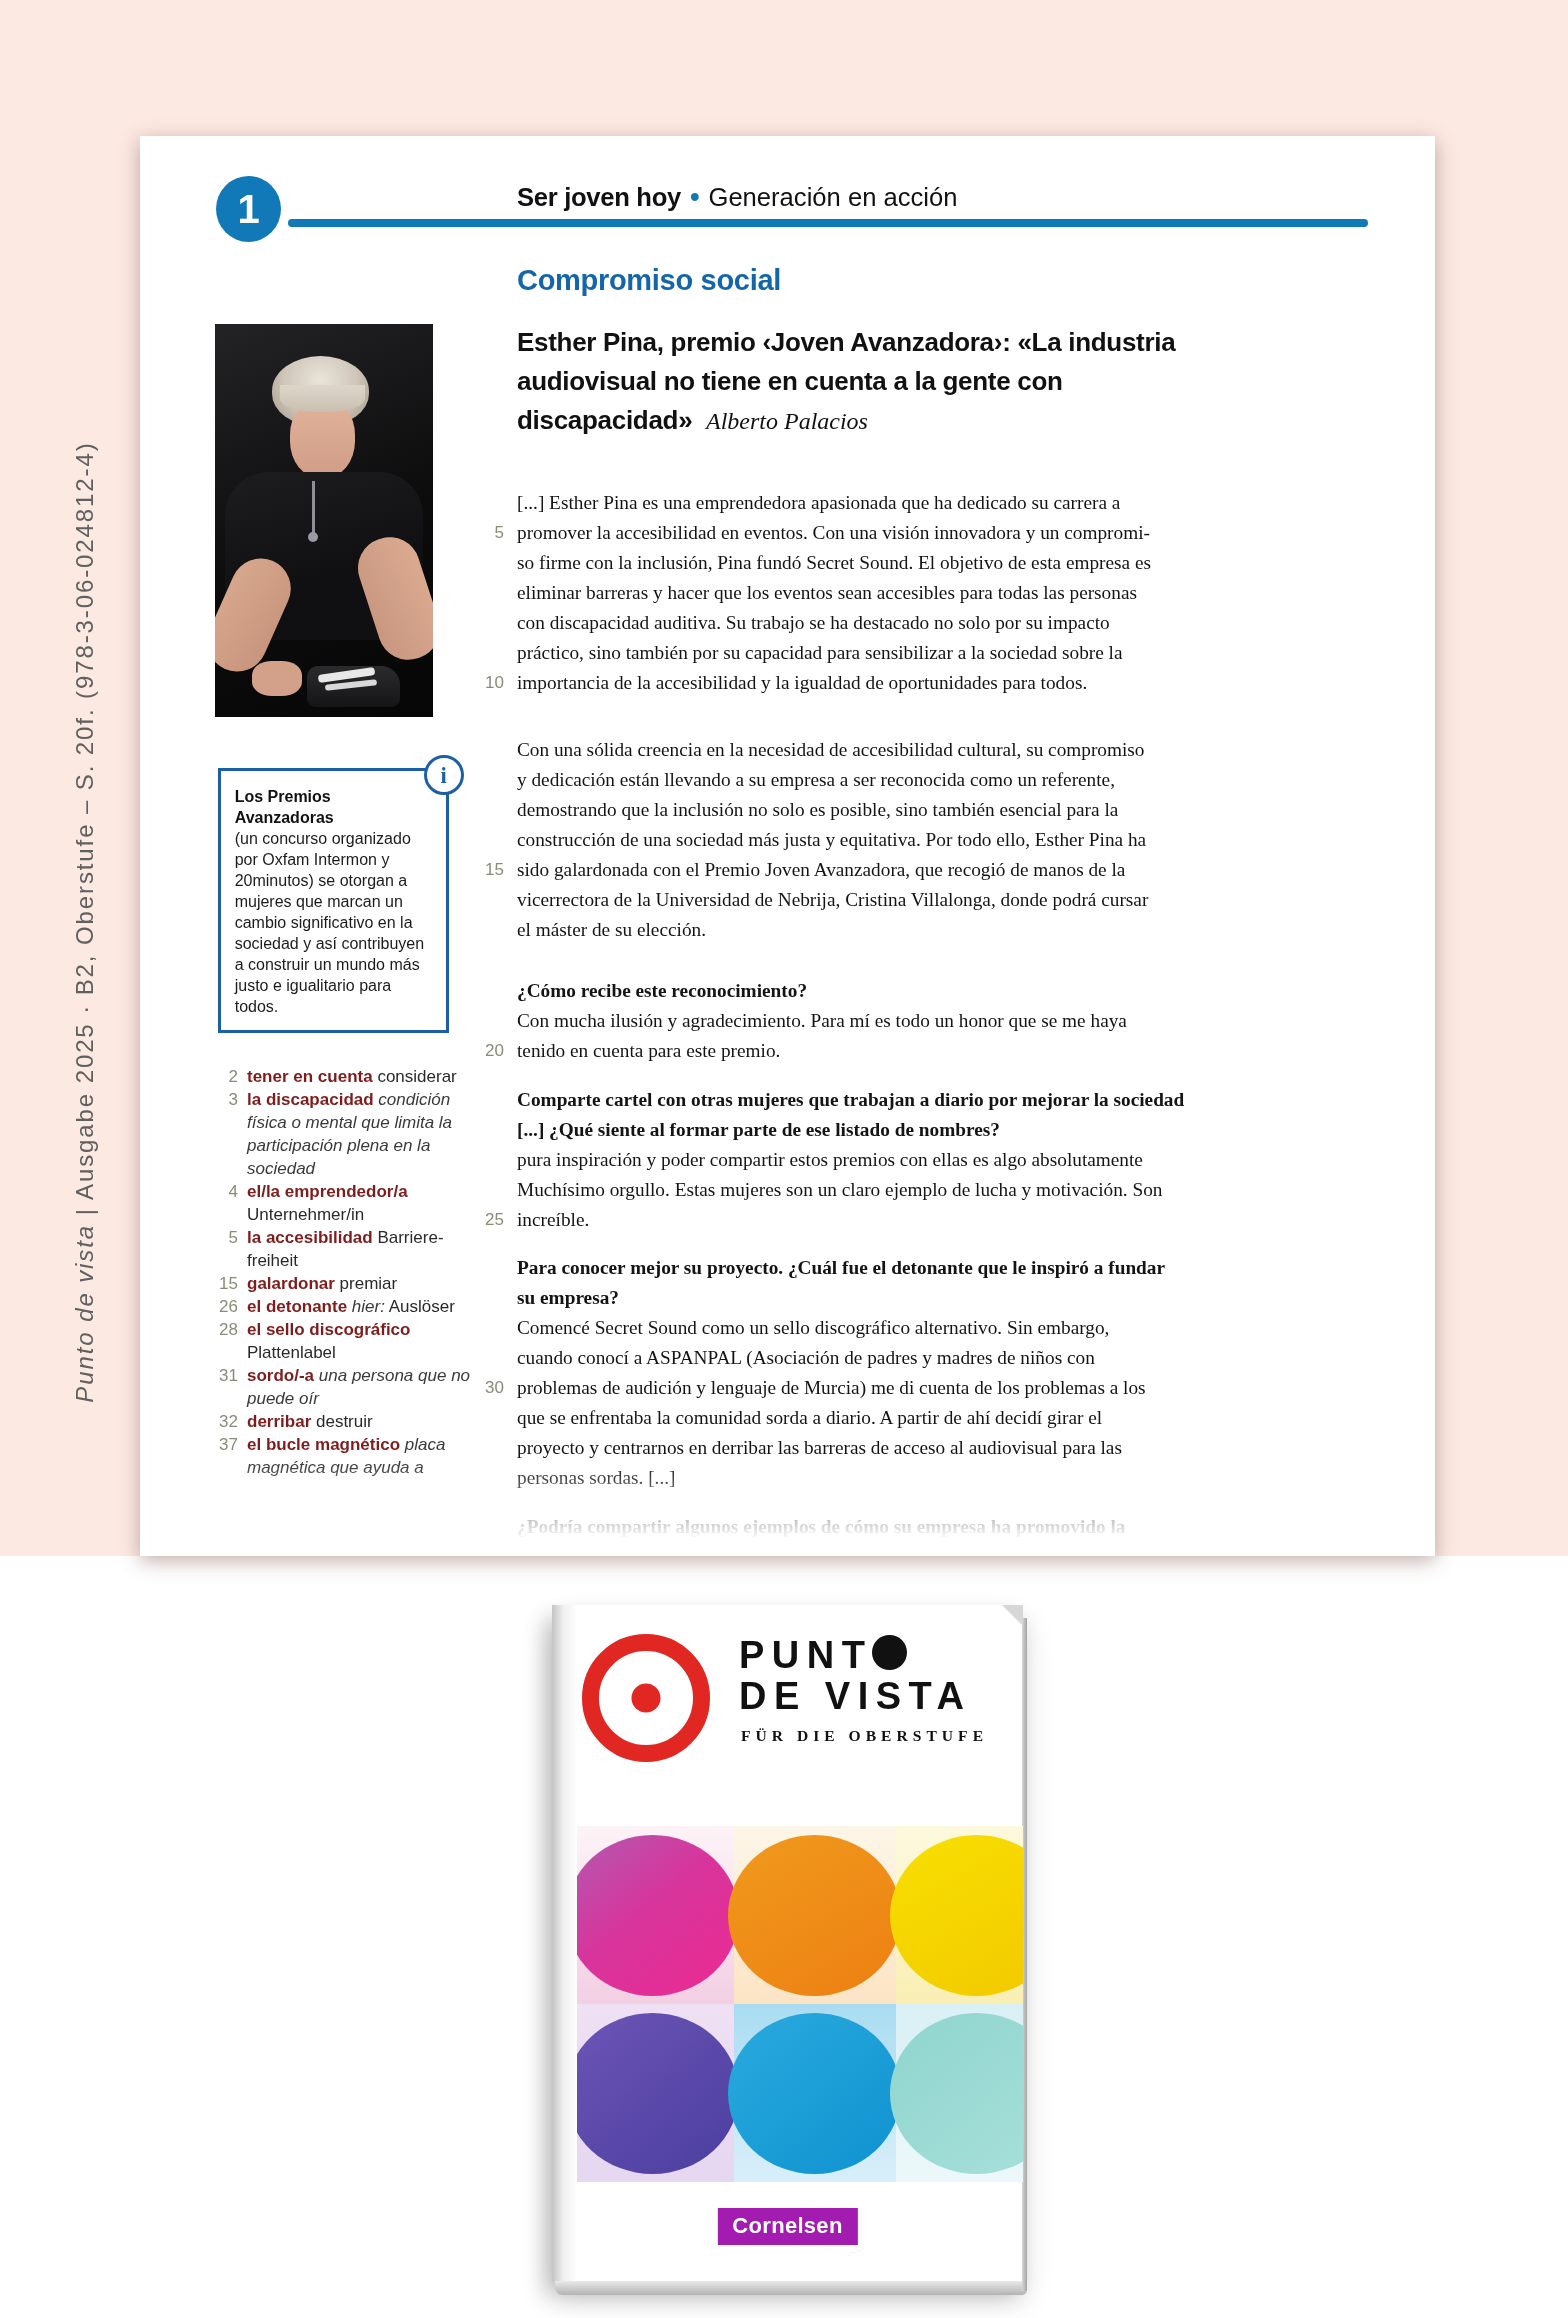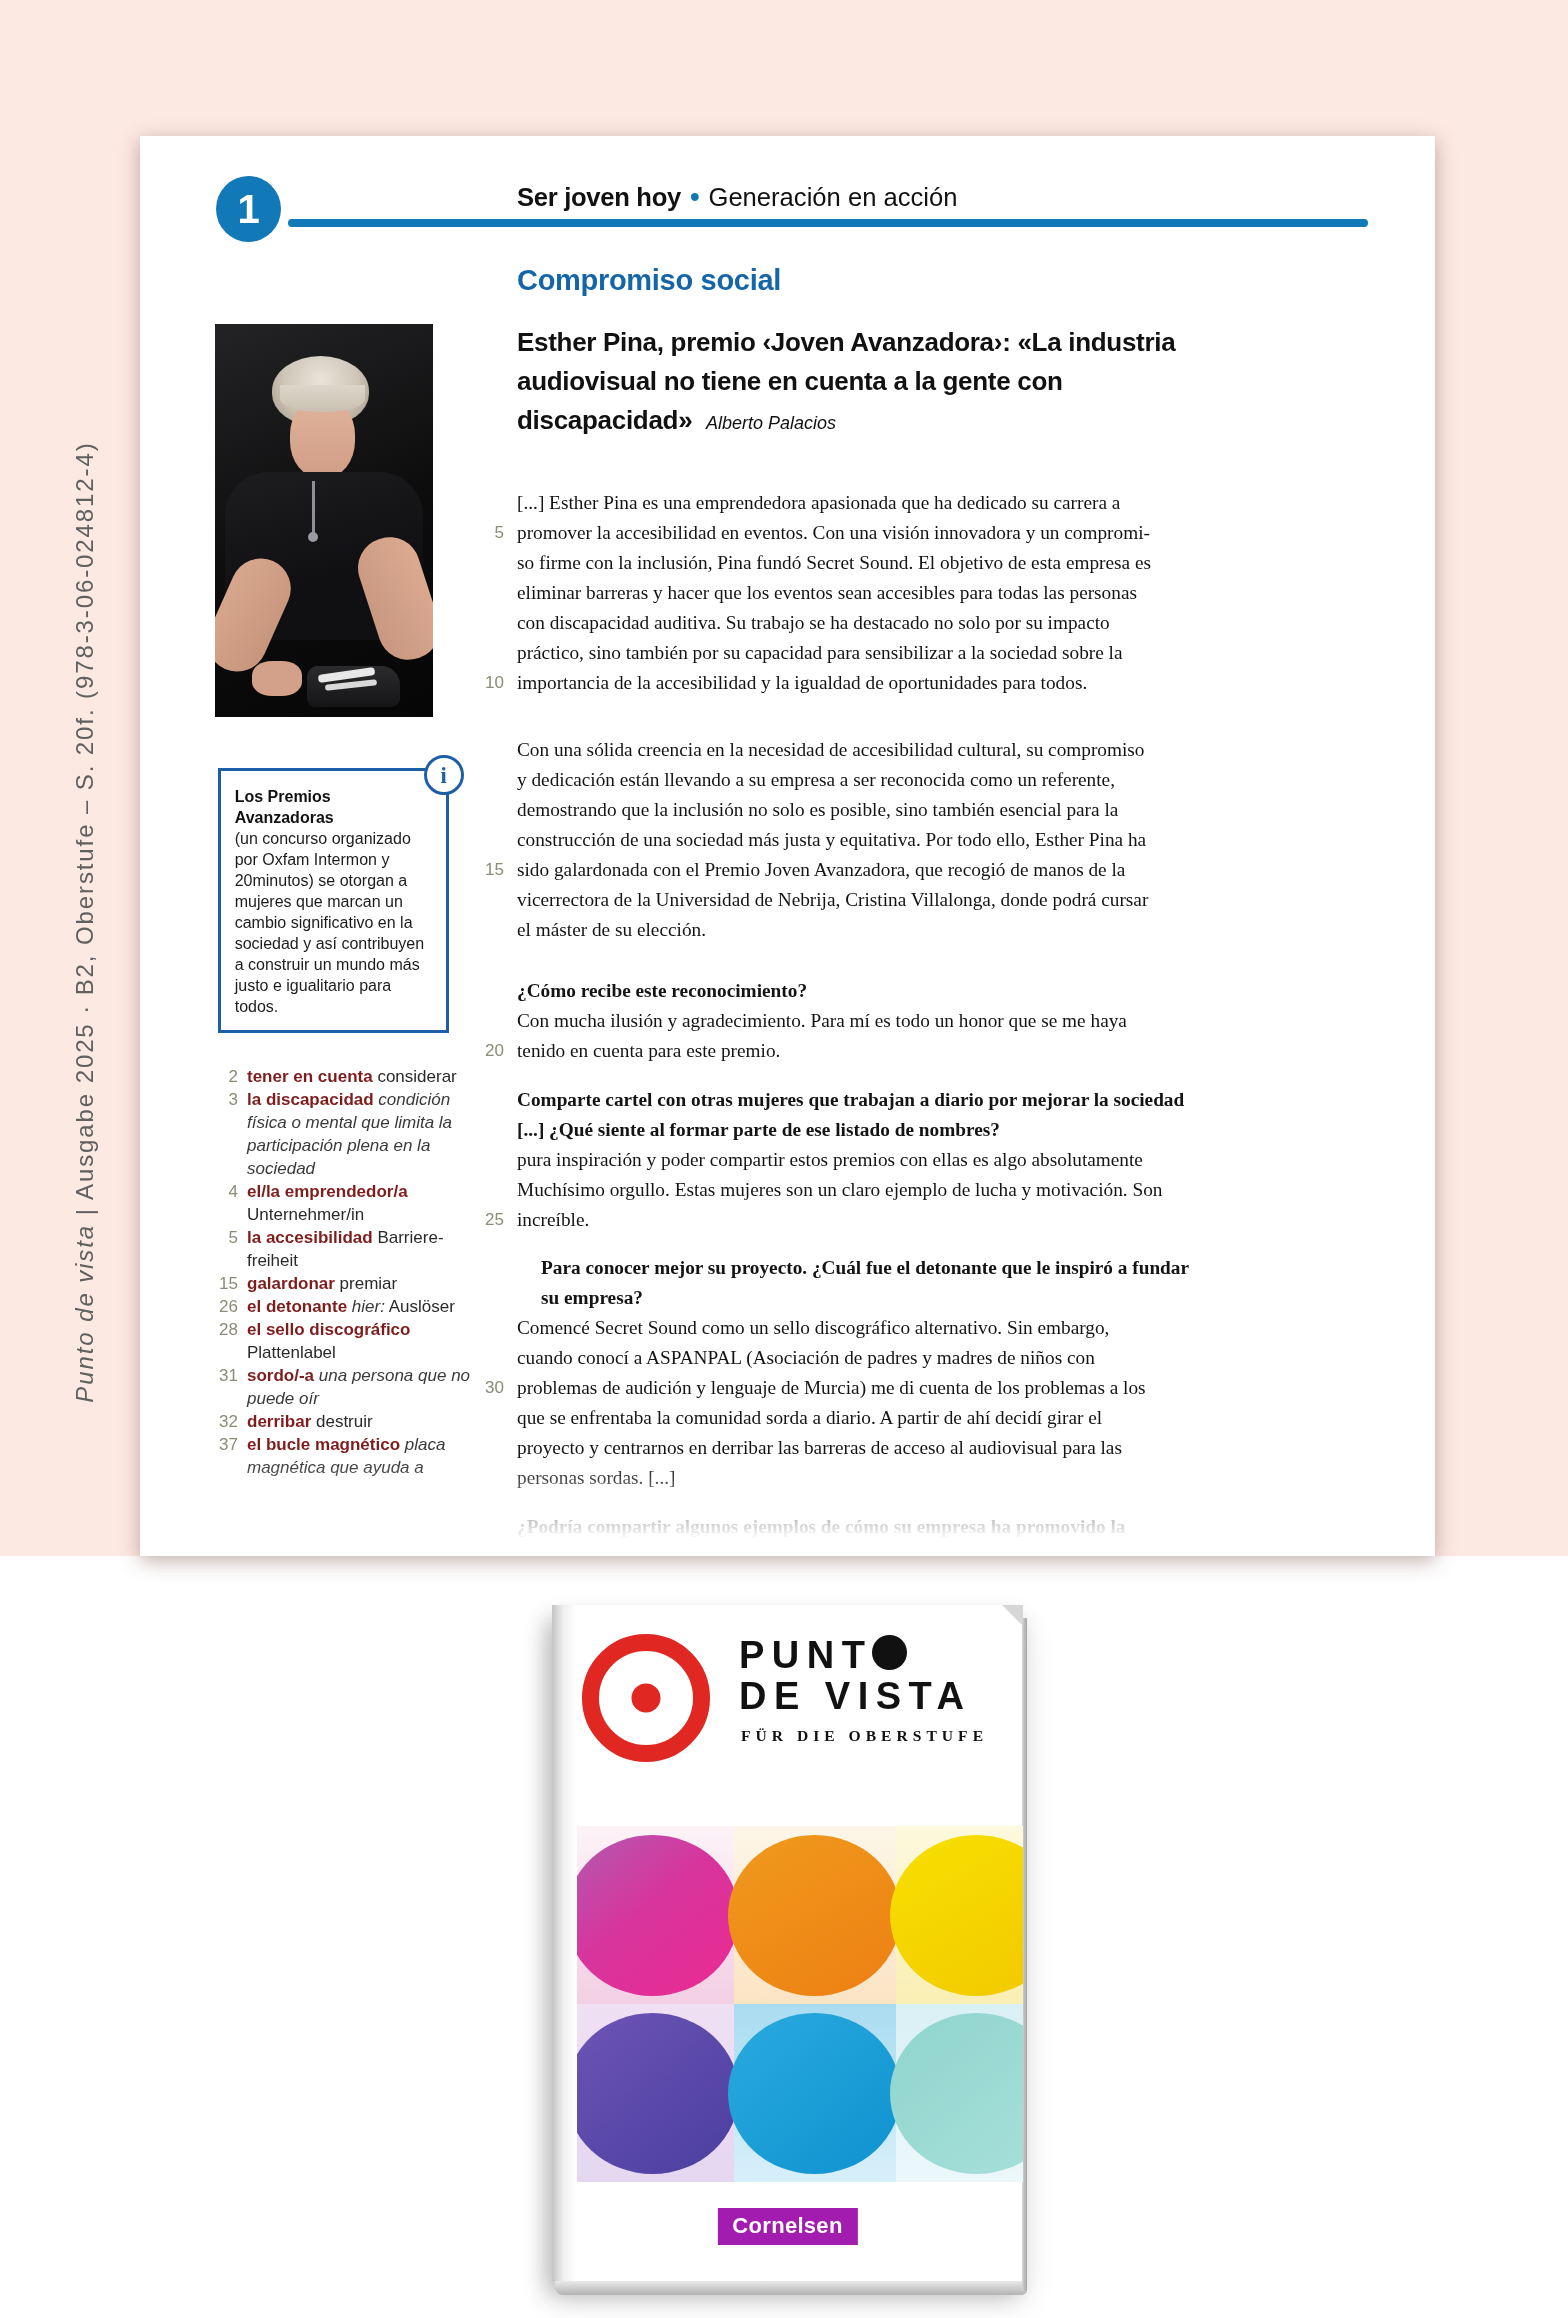--- a/index.html
+++ b/index.html
@@ -16,22 +16,22 @@
         background:#1179b7;color:#fff;font-weight:700;font-size:40px;display:flex;
         align-items:center;justify-content:center;}
   .hdr{position:absolute;left:377px;top:45px;font-size:25.6px;white-space:nowrap;}
   .hdr b{font-weight:700;letter-spacing:-0.3px;}
   .hdr .sep{color:#1179b7;font-size:29px;margin:0 8.7px;vertical-align:-1.2px;}
   .rule{position:absolute;left:148px;top:83px;width:1080px;height:8px;background:#1179b7;border-radius:5px;}
   .section-title{position:absolute;left:377px;top:128px;font-size:29px;font-weight:700;color:#1566a9;letter-spacing:-0.3px;}
   
   .headline{position:absolute;left:377px;top:187px;width:885px;font-size:26px;font-weight:700;
         line-height:39px;letter-spacing:-0.3px;}
-  .headline .author{font-family:Liberation Sans, sans-serif;font-weight:400;font-style:italic;
-        font-size:18px;margin-left:13.7px;letter-spacing:0;}
+  .headline .author{font-family:Liberation Serif, serif;font-weight:400;font-style:italic;
+        font-size:24px;margin-left:13.7px;letter-spacing:0;}
   
   .photo{position:absolute;left:75px;top:188px;width:218px;height:393px;overflow:hidden;
         background:linear-gradient(155deg,#232325 0%,#0c0c0d 55%,#060607 100%);}
   .photo div{position:absolute;}
   .ph-hair{left:57px;top:32px;width:97px;height:70px;border-radius:50% 50% 46% 46%;
         background:radial-gradient(circle at 50% 35%,#e9e4da 0%,#cfc6b8 55%,#9d9486 100%);}
   .ph-face{left:75px;top:74px;width:65px;height:80px;border-radius:46%;
         background:linear-gradient(180deg,#e2b49c,#d09c86);}
   .ph-fringe{left:65px;top:61px;width:85px;height:27.4px;border-radius:0 0 48% 48%;
         background:linear-gradient(180deg,#ddd6ca,#c9c0b0);}
@@ -194,21 +194,21 @@
         </div>
         <div class="block q" style="margin-top: 18.7px;">
           <div class="tline"><span>Comparte cartel con otras mujeres que trabajan a diario por mejorar la sociedad</span></div>
           <div class="tline"><span>[...] ¿Qué siente al formar parte de ese listado de nombres?</span></div>
         </div>
         <div class="block" style="margin-top: 0px;">
           <div class="tline"><span>pura inspiración y poder compartir estos premios con ellas es algo absolutamente</span></div>
           <div class="tline"><span>Muchísimo orgullo. Estas mujeres son un claro ejemplo de lucha y motivación. Son</span></div>
           <div class="tline"><span class="lnum">25</span><span>increíble.</span></div>
         </div>
-        <div class="block q" style="margin-top: 18.7px; margin-left: 24px;">
+        <div class="block q" style="margin-top: 18.7px;">
           <div class="tline"><span>Para conocer mejor su proyecto. ¿Cuál fue el detonante que le inspiró a fundar</span></div>
           <div class="tline"><span>su empresa?</span></div>
         </div>
         <div class="block" style="margin-top: 0px;">
           <div class="tline"><span>Comencé Secret Sound como un sello discográfico alternativo. Sin embargo,</span></div>
           <div class="tline"><span>cuando conocí a ASPANPAL (Asociación de padres y madres de niños con</span></div>
           <div class="tline"><span class="lnum">30</span><span>problemas de audición y lenguaje de Murcia) me di cuenta de los problemas a los</span></div>
           <div class="tline"><span>que se enfrentaba la comunidad sorda a diario. A partir de ahí decidí girar el</span></div>
           <div class="tline"><span>proyecto y centrarnos en derribar las barreras de acceso al audiovisual para las</span></div>
           <div class="tline"><span>personas sordas. [...]</span></div>

